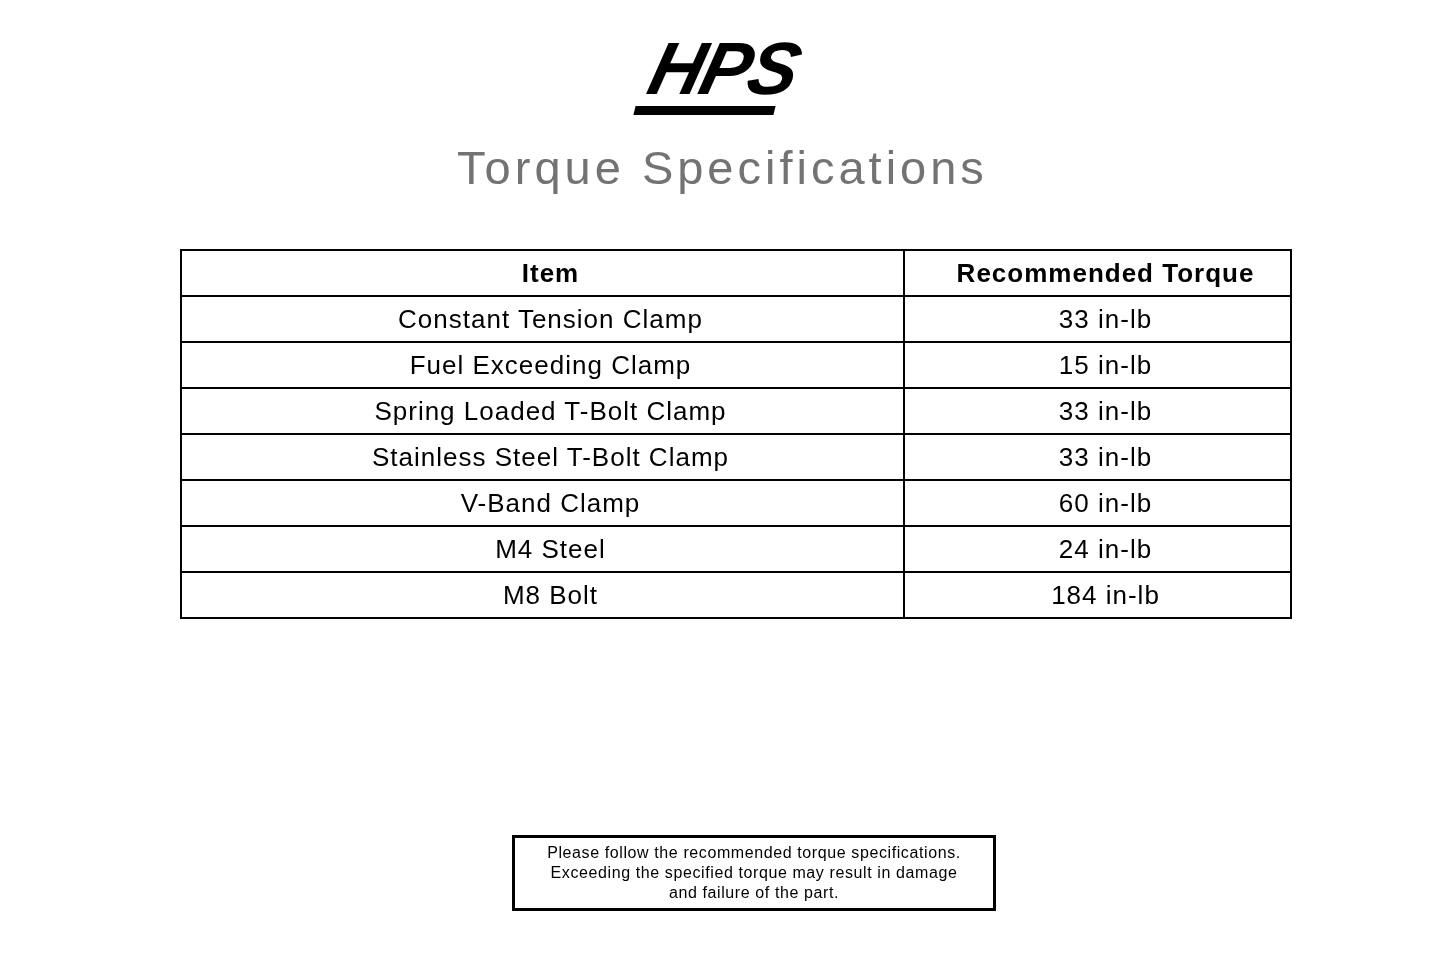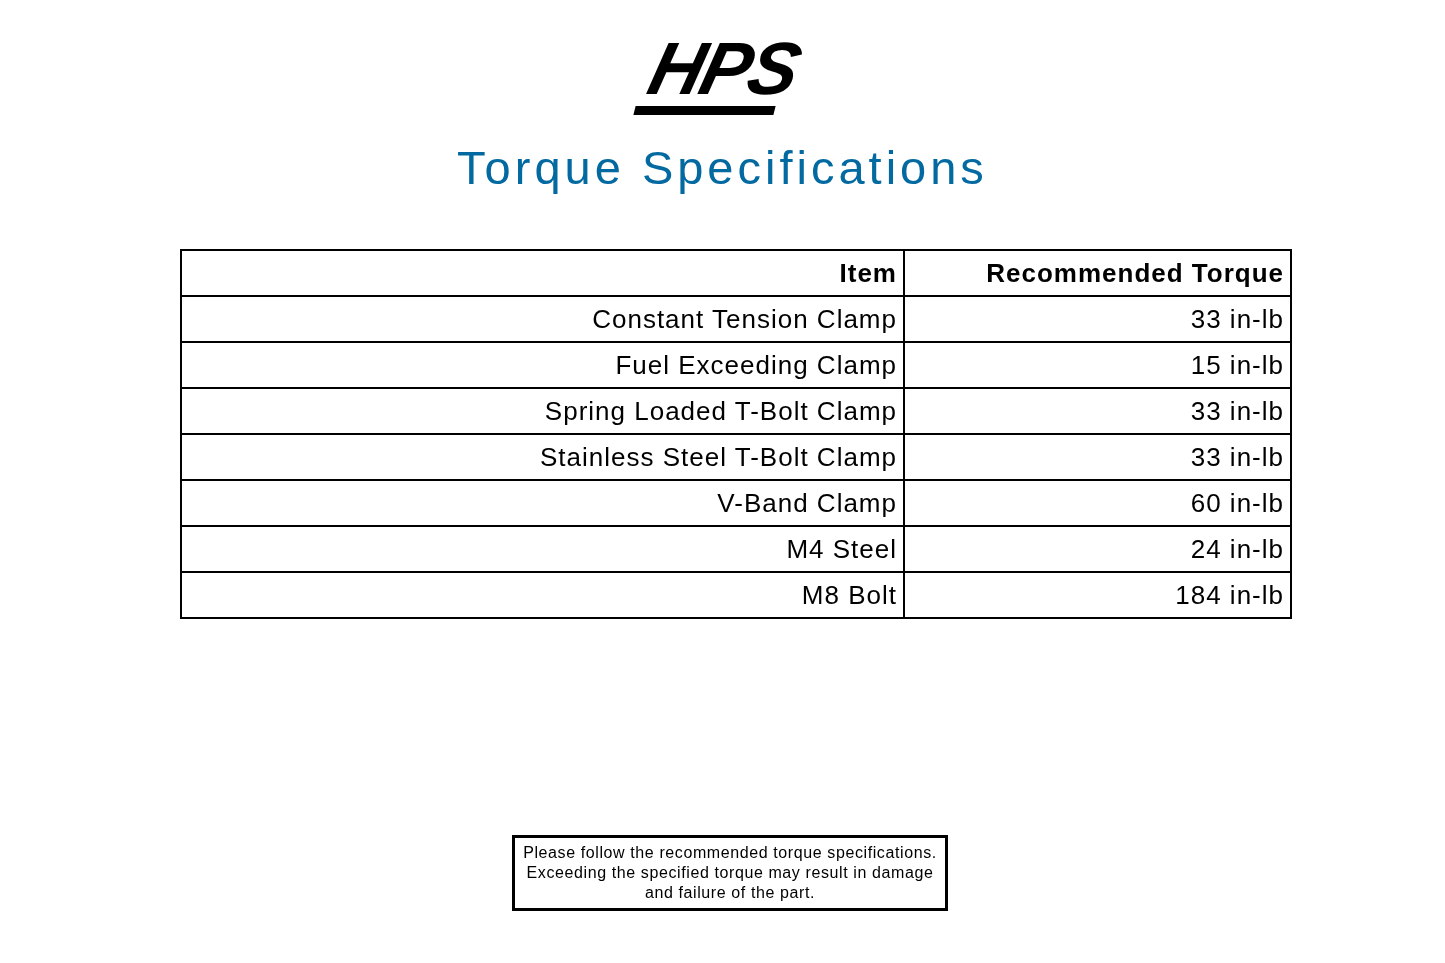--- a/index.html
+++ b/index.html
@@ -49,57 +49,57 @@
   
   .page-title {
     position: absolute;
     top: 140px;
     left: 0;
     width: 100%;
     text-align: center;
     font-size: 47px;
     font-weight: normal;
     letter-spacing: 4px;
-    color: #0369a1;
+    color: #737373;
   }
 
   
   table.spec-table {
     position: absolute;
     left: 180px;
     top: 249px;
     width: 1110px;
     border-collapse: collapse;
     table-layout: fixed;
   }
   .spec-table th,
   .spec-table td {
     border: 2px solid #000000;
     height: 46px;
     padding: 0 6px 0 22px;
-    text-align: right;
+    text-align: center;
     vertical-align: middle;
     font-size: 26px;
     letter-spacing: 1px;
     white-space: nowrap;
     overflow: hidden;
   }
   .spec-table th {
     font-weight: bold;
     font-size: 26px;
   }
   .col-item   { width: 723px; }
   .col-torque { width: 387px; }
 
   
   .note-box {
     position: absolute;
     left: 512px;
     top: 835px;
-    width: 436px;
+    width: 484px;
     height: 76px;
     border: 3px solid #000000;
     display: flex;
     flex-direction: column;
     justify-content: center;
     align-items: center;
     text-align: center;
     font-size: 16px;
     line-height: 20px;
     letter-spacing: 0.6px;

